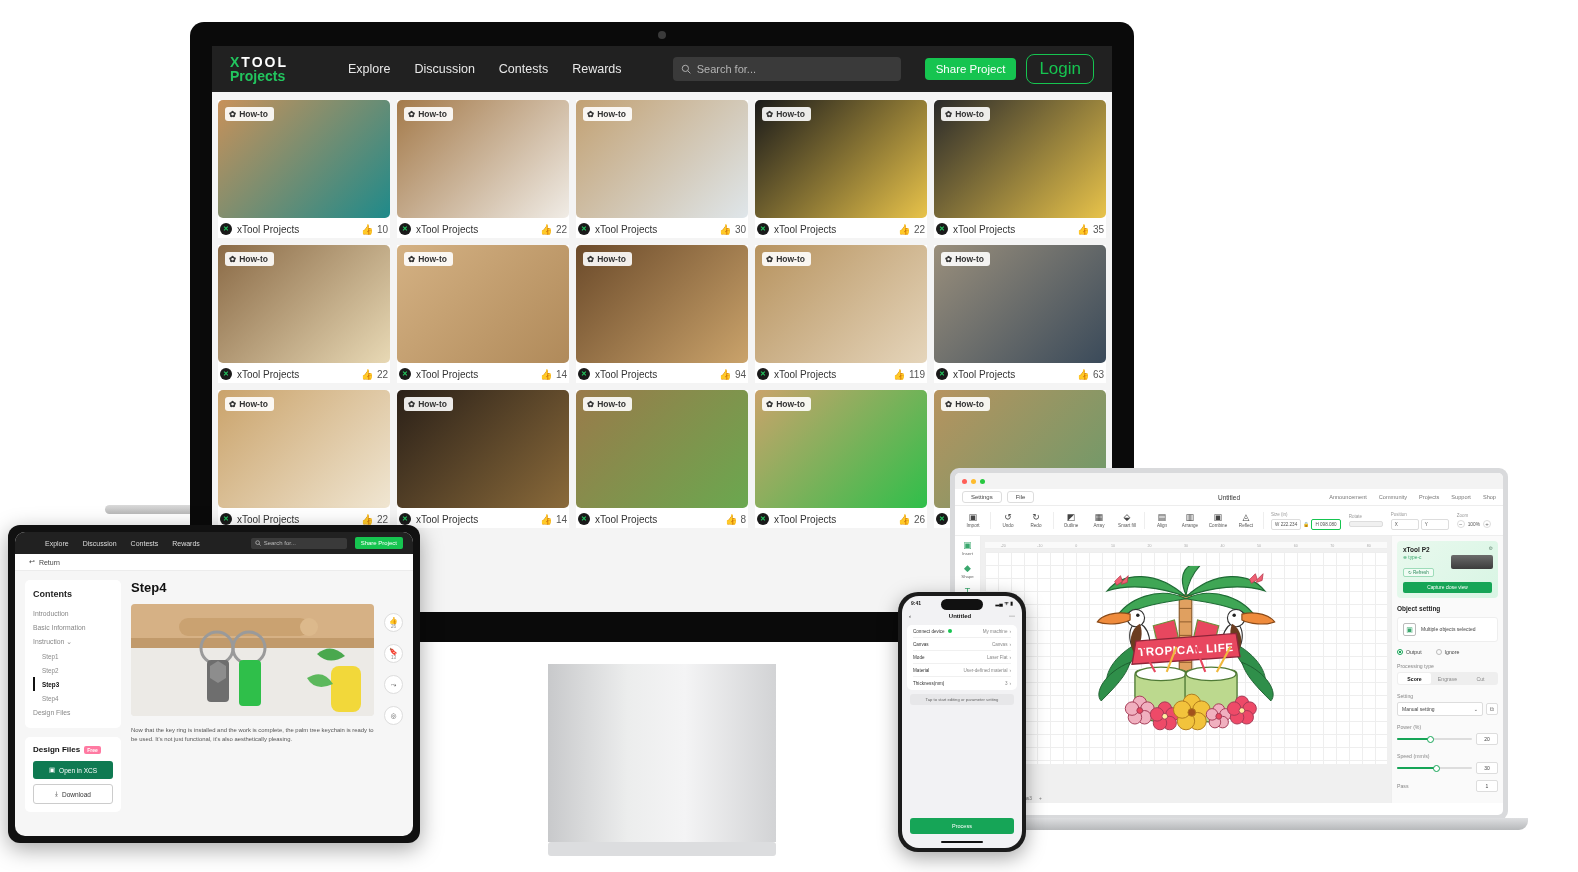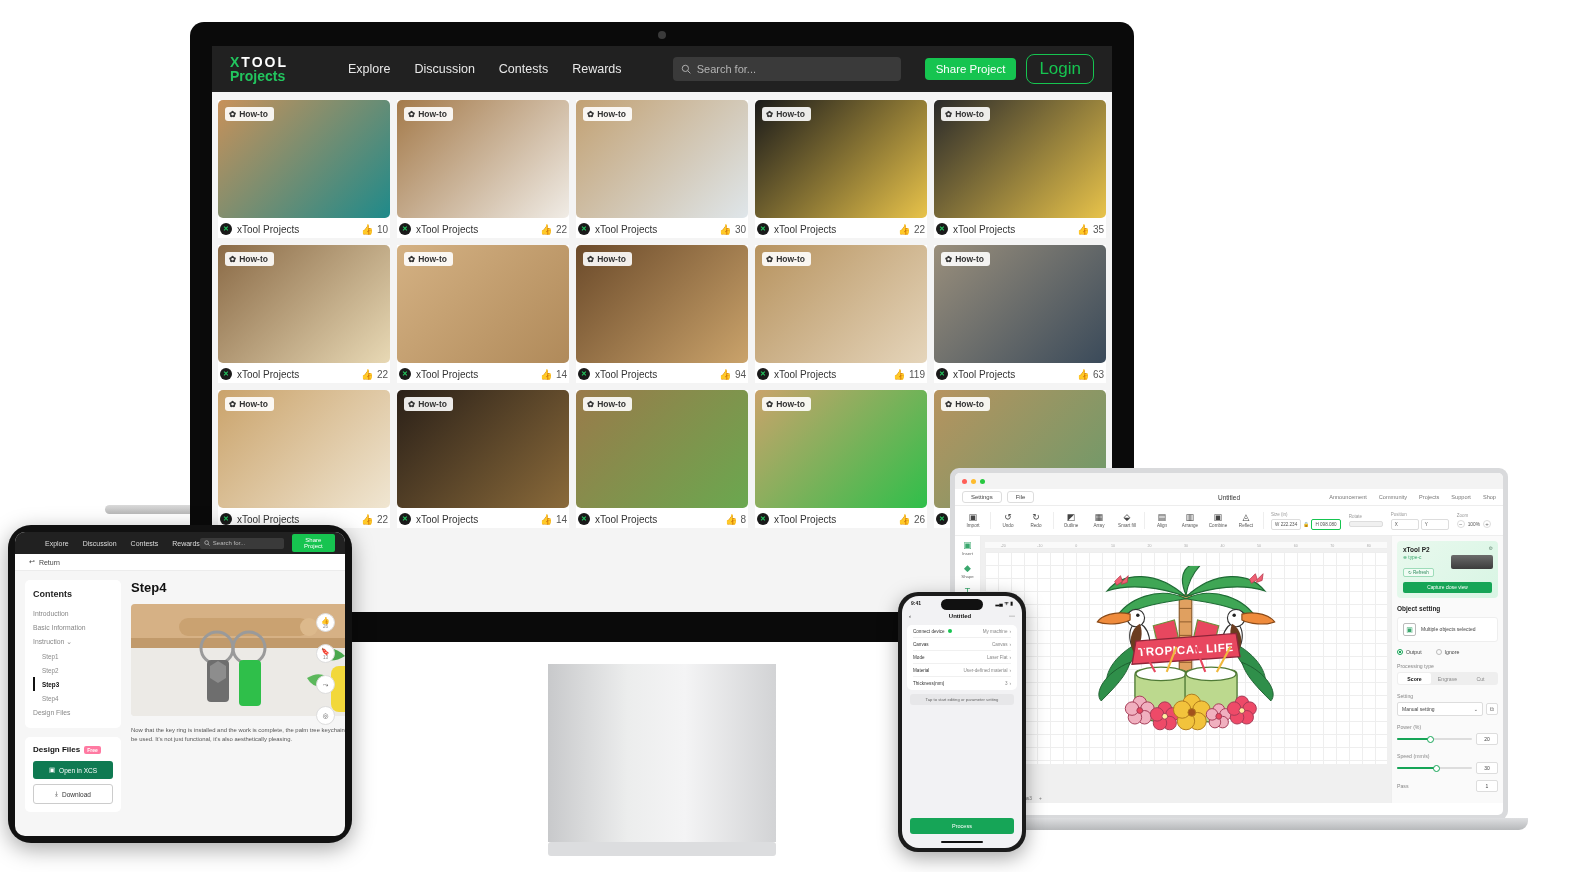--- a/index.html
+++ b/index.html
@@ -52,22 +52,22 @@
     align-items:center; gap:3px; color:#333; font-weight:600;}
   .cardfoot { display:flex; align-items:center; gap:5px; padding:5px 2px 3px; }
   .avatar { width:12px; height:12px; border-radius:50%; background:#1a1a1a;
     display:flex; align-items:center; justify-content:center; color:#22c55e;
     font-size:7px; font-weight:bold; flex:0 0 auto;}
   .cname { font-size:10px; color:#333; }
   .likes { margin-left:auto; display:flex; align-items:center; gap:3px;
     font-size:10px; color:#555; }
 
   
-  .tablet { position:absolute; left:8px; top:525px; width:344px; height:318px;
-    background:#111; border-radius:23px; padding:7px; box-shadow:0 6px 22px rgba(0,0,0,.35); }
+  .tablet { position:absolute; left:8px; top:525px; width:412px; height:318px;
+    background:#111; border-radius:12px; padding:7px; box-shadow:0 6px 22px rgba(0,0,0,.35); }
   .tablet-screen { width:100%; height:100%; background:#f6f6f6; border-radius:10px;
     overflow:hidden; position:relative; }
   .t-header { height:22px; background:#212121; display:flex; align-items:center;
     padding:0 10px; gap:0;}
   .t-nav { display:flex; gap:14px; margin-left:20px;}
   .t-nav a { color:#ddd; font-size:7px; text-decoration:none;}
   .t-search { margin-left:auto; width:96px; height:11px; background:#3a3a3a;
     border-radius:2px; display:flex; align-items:center; padding:0 4px; gap:3px;}
   .t-search .ph { font-size:6px; color:#bbb;}
   .t-share { background:#16c450; color:#fff; font-size:6px; padding:3px 6px;

